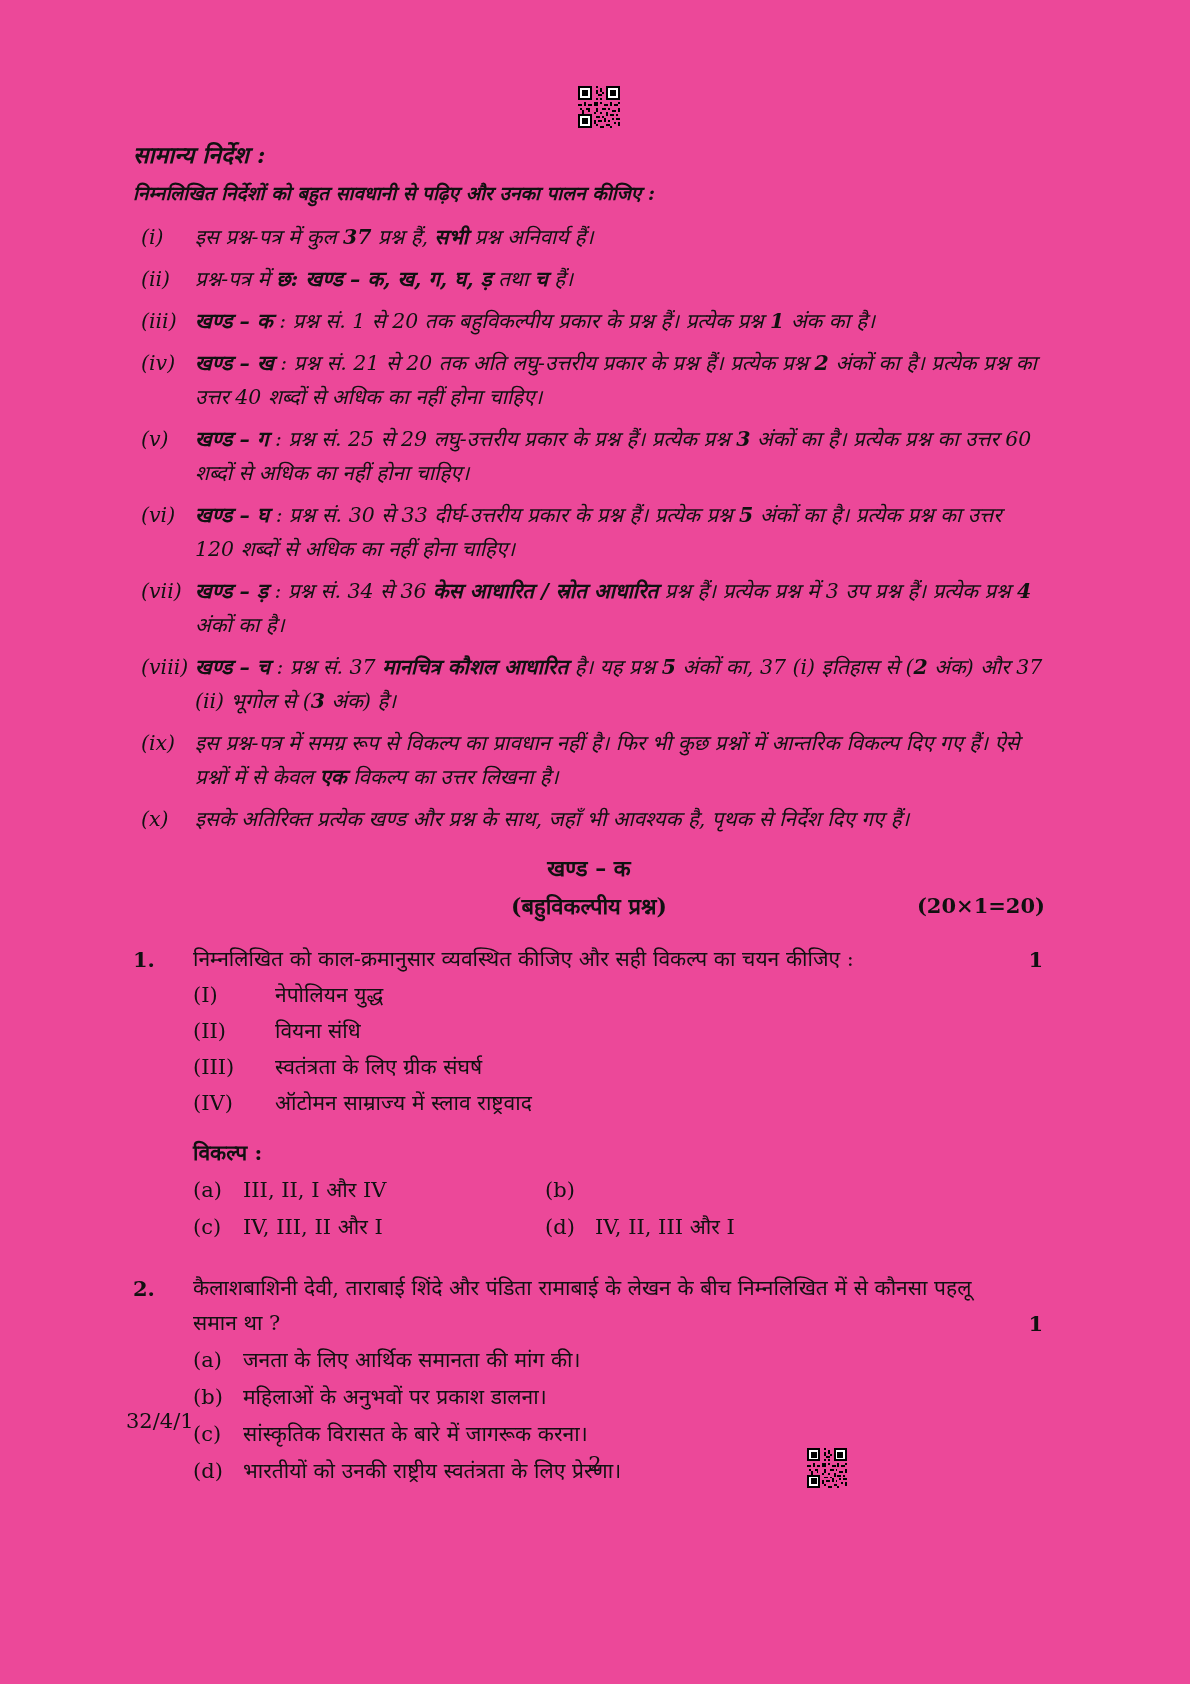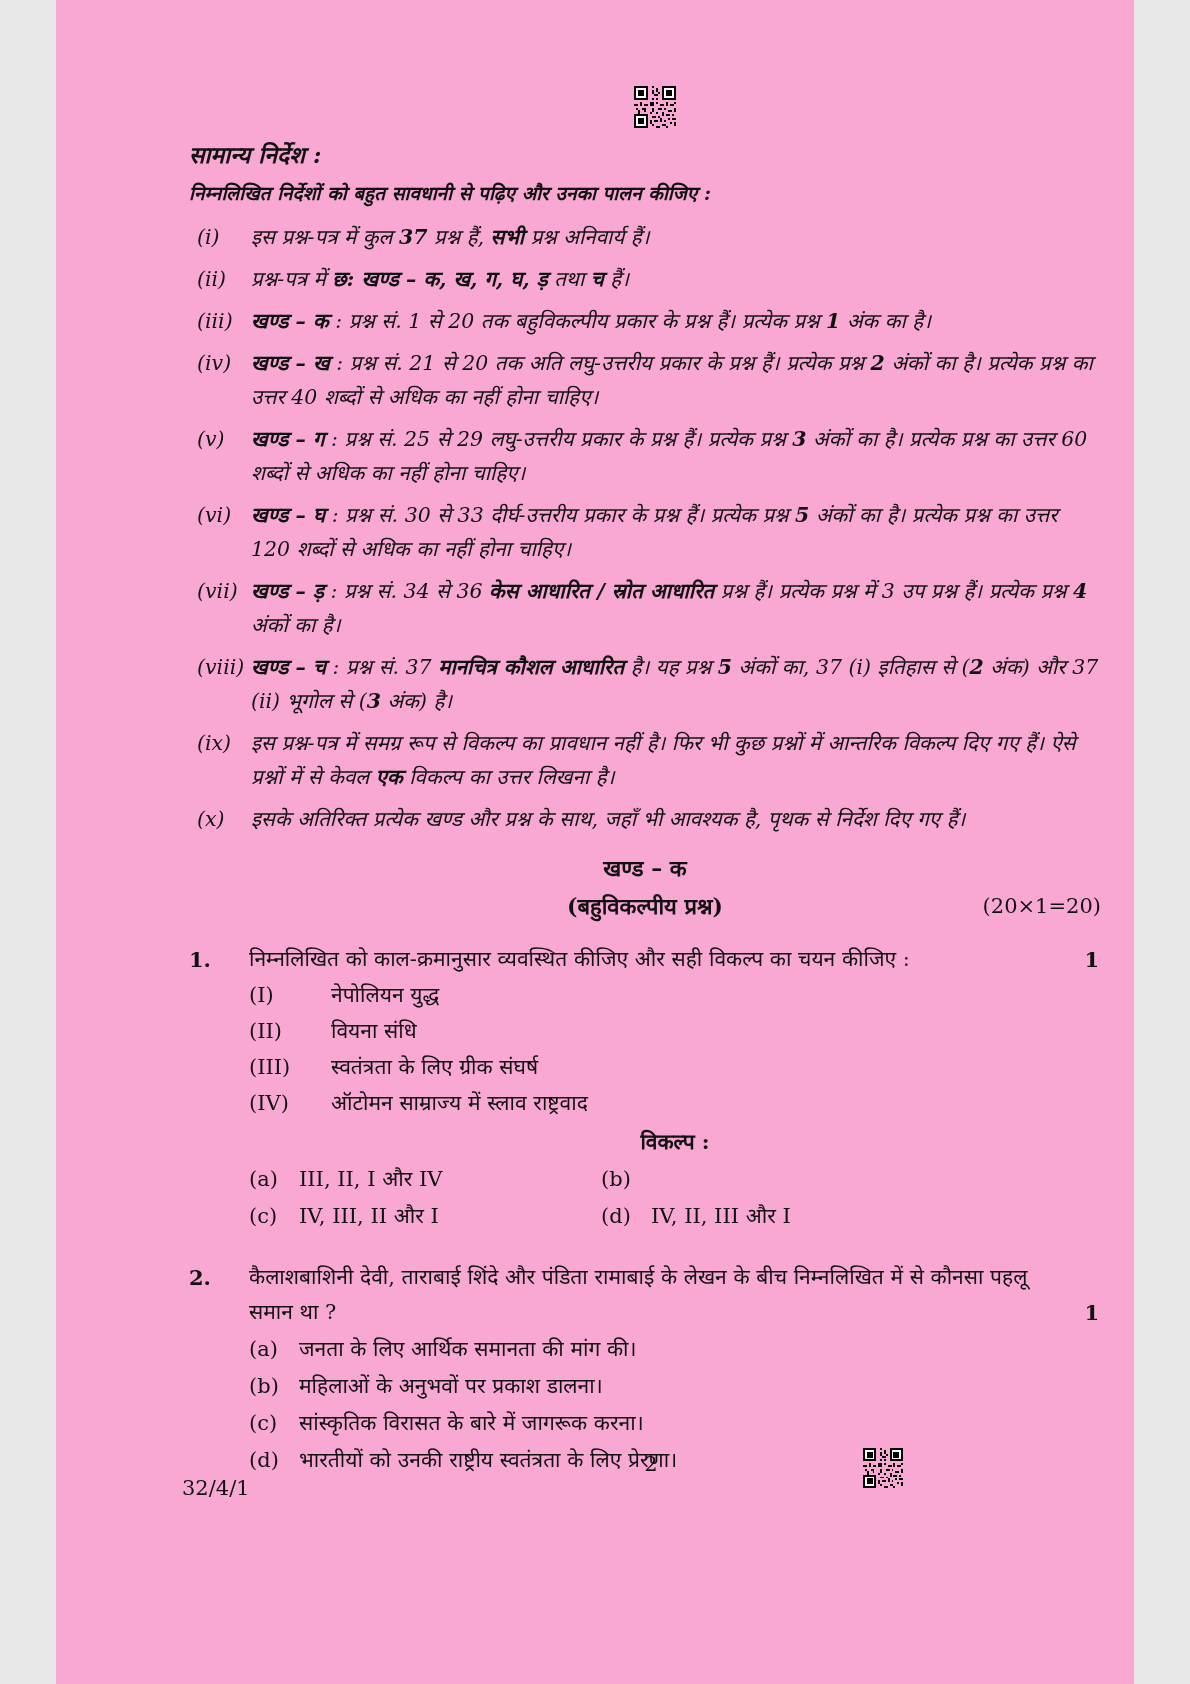--- a/index.html
+++ b/index.html
@@ -1,20 +1,20 @@
 <!DOCTYPE html>
 <html lang="hi"><head>
 <meta charset="utf-8">
 <style>
   html,body{margin:0;padding:0;background:#e8e8e8;}
   .page{
     position:relative;
-    width:1078px;height:1684px;
+    width:1190px;height:1684px;
     margin:0 auto;
-    background:#f9a8d4;
+    background:#ec4899;
     font-family:"DejaVu Serif","Liberation Serif",serif;
     color:#111;
     box-sizing:border-box;
     overflow:hidden;
   }
   .content{
     position:absolute;
     left:133px;top:0;
     width:912px;
   }
@@ -54,21 +54,21 @@
   }
   .section-subrow{
     position:relative;
     margin-top:8px;
     text-align:center;
     font-size:22px;font-weight:bold;
     line-height:32px;
   }
   .section-marks{
     position:absolute;right:0;top:0;
-    font-size:21px;font-weight:normal;
+    font-size:21px;font-weight:bold;
   }
   .q{margin-top:20px;}
   .q-head{
     position:relative;
     display:flex;
     font-size:21px;
     line-height:35px;
   }
   .q-num{
     flex:0 0 60px;
@@ -89,36 +89,35 @@
   .q-marks.bottom{bottom:0;}
   .q-body{
     margin-left:60px;
     font-size:21px;
     line-height:35px;
   }
   .sub-row{display:flex;margin-top:1px;}
   .sub-label{flex:0 0 50px;}
   .sub-text{flex:1;margin-left:32px;}
   .opt-heading{
-    margin-top:3px;
+    margin-top:14px;
     font-weight:bold;
-    text-align:center;
   }
   .opt-grid{
     display:grid;
     grid-template-columns:352px 1fr;
     row-gap:2px;
     margin-top:3px;
   }
   .opt-row{display:flex;}
   .opt-label{flex:0 0 50px;}
   .opt-text{flex:1;}
   .q2-opts .opt-row{margin-top:2px;}
   .footer-code{
-    position:absolute;left:126px;top:1476px;
+    position:absolute;left:126px;top:1409px;
     font-size:21px;
   }
   .footer-page{
     position:absolute;left:0;top:1452px;width:1190px;
     text-align:center;font-size:21px;
   }
 </style>
 </head>
 <body>
 

